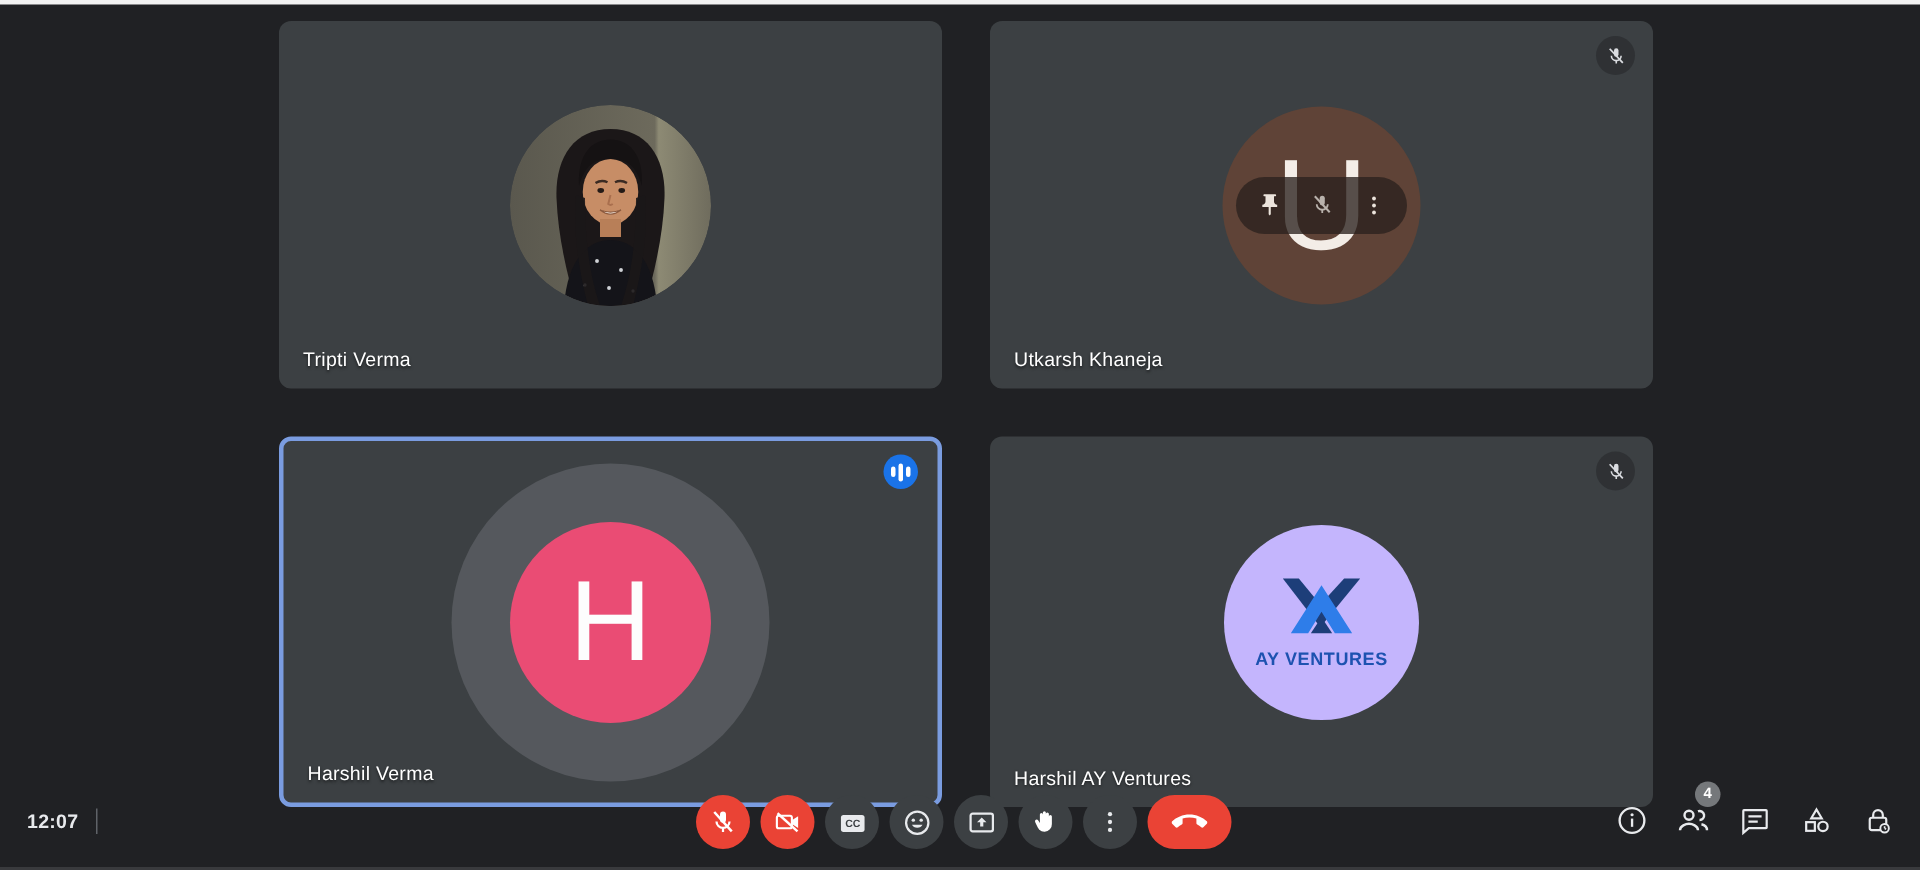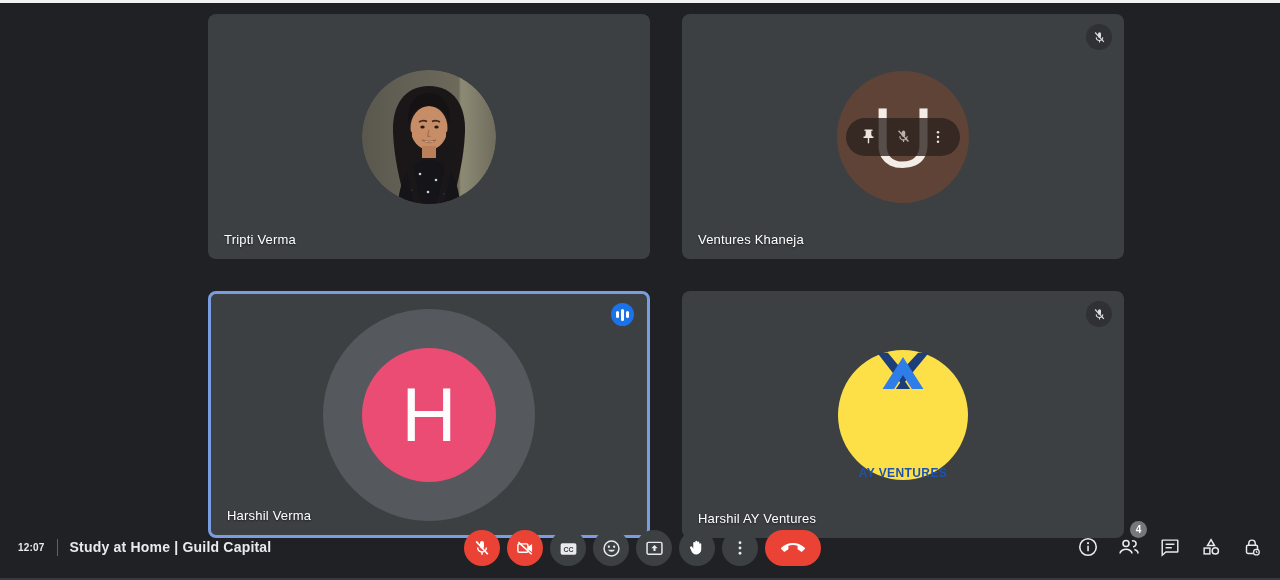--- a/index.html
+++ b/index.html
@@ -3,61 +3,61 @@
 <meta charset="utf-8">
 <style>
   * { margin:0; padding:0; box-sizing:border-box; }
   html,body { width:1280px; height:580px; }
   body { background:#202124; font-family:"Liberation Sans", sans-serif; position:relative; overflow:hidden; }
 
   .top-strip { position:absolute; top:0; left:0; width:100%; height:3px; background:#f2f2f2; z-index:5; }
   .bottom-edge { position:absolute; bottom:0; left:0; width:100%; height:2px; background:#393a3d; }
 
   
-  .grid { position:absolute; left:208px; top:14px; width:894px; height:470px;
+  .grid { position:absolute; left:186px; top:14px; width:894px; height:470px;
           display:grid; grid-template-columns:442px 442px; grid-template-rows:245px 247px;
           column-gap:10px; row-gap:9px;gap:32px; }
   .tile { position:relative; background:#3c4043; border-radius:8px; overflow:hidden; }
   .tile.speaking { border:3px solid #7a9ce0; }
 
   .pname { position:absolute; left:16px; bottom:12px; font-size:13px; color:#ffffff;
            letter-spacing:.2px; text-shadow:0 1px 2px rgba(0,0,0,.55); z-index:4; }
 
   .avatar-center { position:absolute; left:50%; top:50%; transform:translate(-50%,-50%);
                    border-radius:50%; display:flex; align-items:center; justify-content:center; }
   .photo-avatar { width:134px; height:134px; }
   .photo-avatar svg { width:134px; height:134px; border-radius:50%; display:block; }
 
   .u-avatar { width:132px; height:132px; background:#5f4337; color:#f3ede7;
               font-size:86px; line-height:1; z-index:1; }
   .halo { width:212px; height:212px; background:#55585d; }
   .h-avatar { width:134px; height:134px; background:#ea4c74; color:#fdfdfd; font-size:76px; line-height:1; }
 
-  .logo-avatar { width:130px; height:130px; background:#fde047; flex-direction:column;justify-content:space-between; }
+  .logo-avatar { width:130px; height:130px; background:#c4b5fd; flex-direction:column; }
   .logo-word { font-size:12px; font-weight:bold; color:#1d52b0; letter-spacing:.4px; margin-top:1px; }
 
   
   .hover-pill { position:absolute; left:50%; top:50%; transform:translate(-50%,-50%);
                 width:114px; height:38px; border-radius:19px; background:rgba(42,33,29,.78);
                 display:flex; align-items:center; justify-content:space-evenly; z-index:2; }
   .pill-btn { background:transparent; border:none; cursor:pointer; width:26px; height:26px;
               display:flex; align-items:center; justify-content:center; }
 
   
   .corner-mute { position:absolute; top:10px; right:12px; width:26px; height:26px; border-radius:50%;
                  background:rgba(22,23,25,.35); display:flex; align-items:center; justify-content:center; z-index:3; }
   .audio-badge { position:absolute; top:9px; right:13px; width:23px; height:23px; border-radius:50%;
                  background:#1a73e8; display:flex; align-items:center; justify-content:center; gap:2px; z-index:3; }
   .audio-badge span { display:block; width:3px; border-radius:2px; background:#ffffff; }
   .audio-badge .b1 { height:7px; } .audio-badge .b2 { height:12px; } .audio-badge .b3 { height:7px; }
 
   
   .bar { position:absolute; left:0; bottom:0; width:100%; height:66px; }
   .bar-left { position:absolute; left:18px; top:0; height:66px; display:flex; align-items:center; }
-  .time { color:#e8eaed; font-size:10px; font-weight:bold; letter-spacing:.2px; }
+  .time { color:#e8eaed; font-size:13px; font-weight:bold; letter-spacing:.2px; }
   .vdiv { width:1px; height:17px; background:#5f6368; margin:0 12px; }
   .mtitle { color:#e8eaed; font-size:14px; font-weight:bold; letter-spacing:.2px; }
 
   .bar-center { position:absolute; left:464px; top:16px; display:flex; gap:7px; align-items:center; }
   .cbtn { width:36px; height:36px; border-radius:50%; background:#3c4043; border:none; cursor:pointer;
           display:flex; align-items:center; justify-content:center; padding:0; }
   .cbtn.danger { background:#ea4335; }
   .cbtn.endcall { width:56px; border-radius:18px; background:#ea4335; }
 
   .bar-right { position:absolute; right:15px; top:0; height:66px; display:flex; align-items:center; gap:15px; }
@@ -141,21 +141,21 @@
       </button>
     </div>
     <div class="corner-mute">
       <svg width="15" height="15" viewBox="0 0 24 24">
         <rect x="9.6" y="3.5" width="4.8" height="9" rx="2.4" fill="#dadce0"></rect>
         <path d="M6.8,11.5 a5.2,5.2 0 0 0 10.4,0" stroke="#dadce0" stroke-width="1.7" fill="none"></path>
         <line x1="12" y1="16.7" x2="12" y2="19.8" stroke="#dadce0" stroke-width="1.7"></line>
         <line x1="5" y1="4" x2="19" y2="19" stroke="#dadce0" stroke-width="1.9"></line>
       </svg>
     </div>
-    <div class="pname">Ventures Khaneja</div>
+    <div class="pname">Utkarsh Khaneja</div>
   </div>
 
   <div class="tile speaking">
     <div class="avatar-center halo"></div>
     <div class="avatar-center h-avatar">
       <span>H</span>
     </div>
     <div class="audio-badge">
       <span class="b1"></span>
         <span class="b2"></span>
@@ -185,21 +185,20 @@
     <div class="pname">Harshil AY Ventures</div>
   </div>
 
 </div>
 
 <div class="bar">
 
   <div class="bar-left">
     <span class="time">12:07</span>
     <span class="vdiv"></span>
-    <span class="mtitle">Study at Home | Guild Capital</span>
   </div>
 
   <div class="bar-center">
     <button class="cbtn danger">
       <svg width="20" height="20" viewBox="0 0 24 24">
         <rect x="9.6" y="3.5" width="4.8" height="9" rx="2.4" fill="#ffffff"></rect>
         <path d="M6.8,11.5 a5.2,5.2 0 0 0 10.4,0" stroke="#ffffff" stroke-width="1.8" fill="none"></path>
         <line x1="12" y1="16.7" x2="12" y2="20" stroke="#ffffff" stroke-width="1.8"></line>
         <line x1="5" y1="4" x2="19" y2="19.5" stroke="#ffffff" stroke-width="2"></line>
       </svg>

